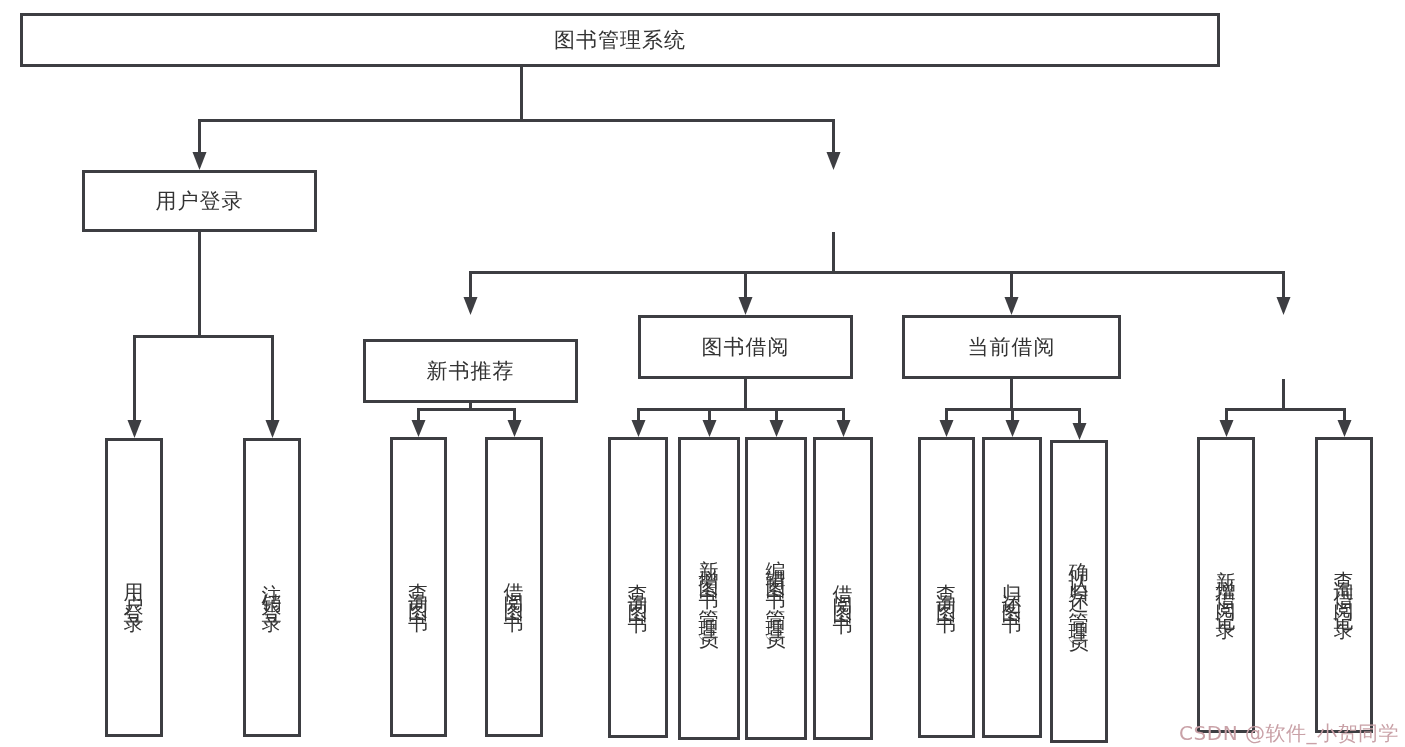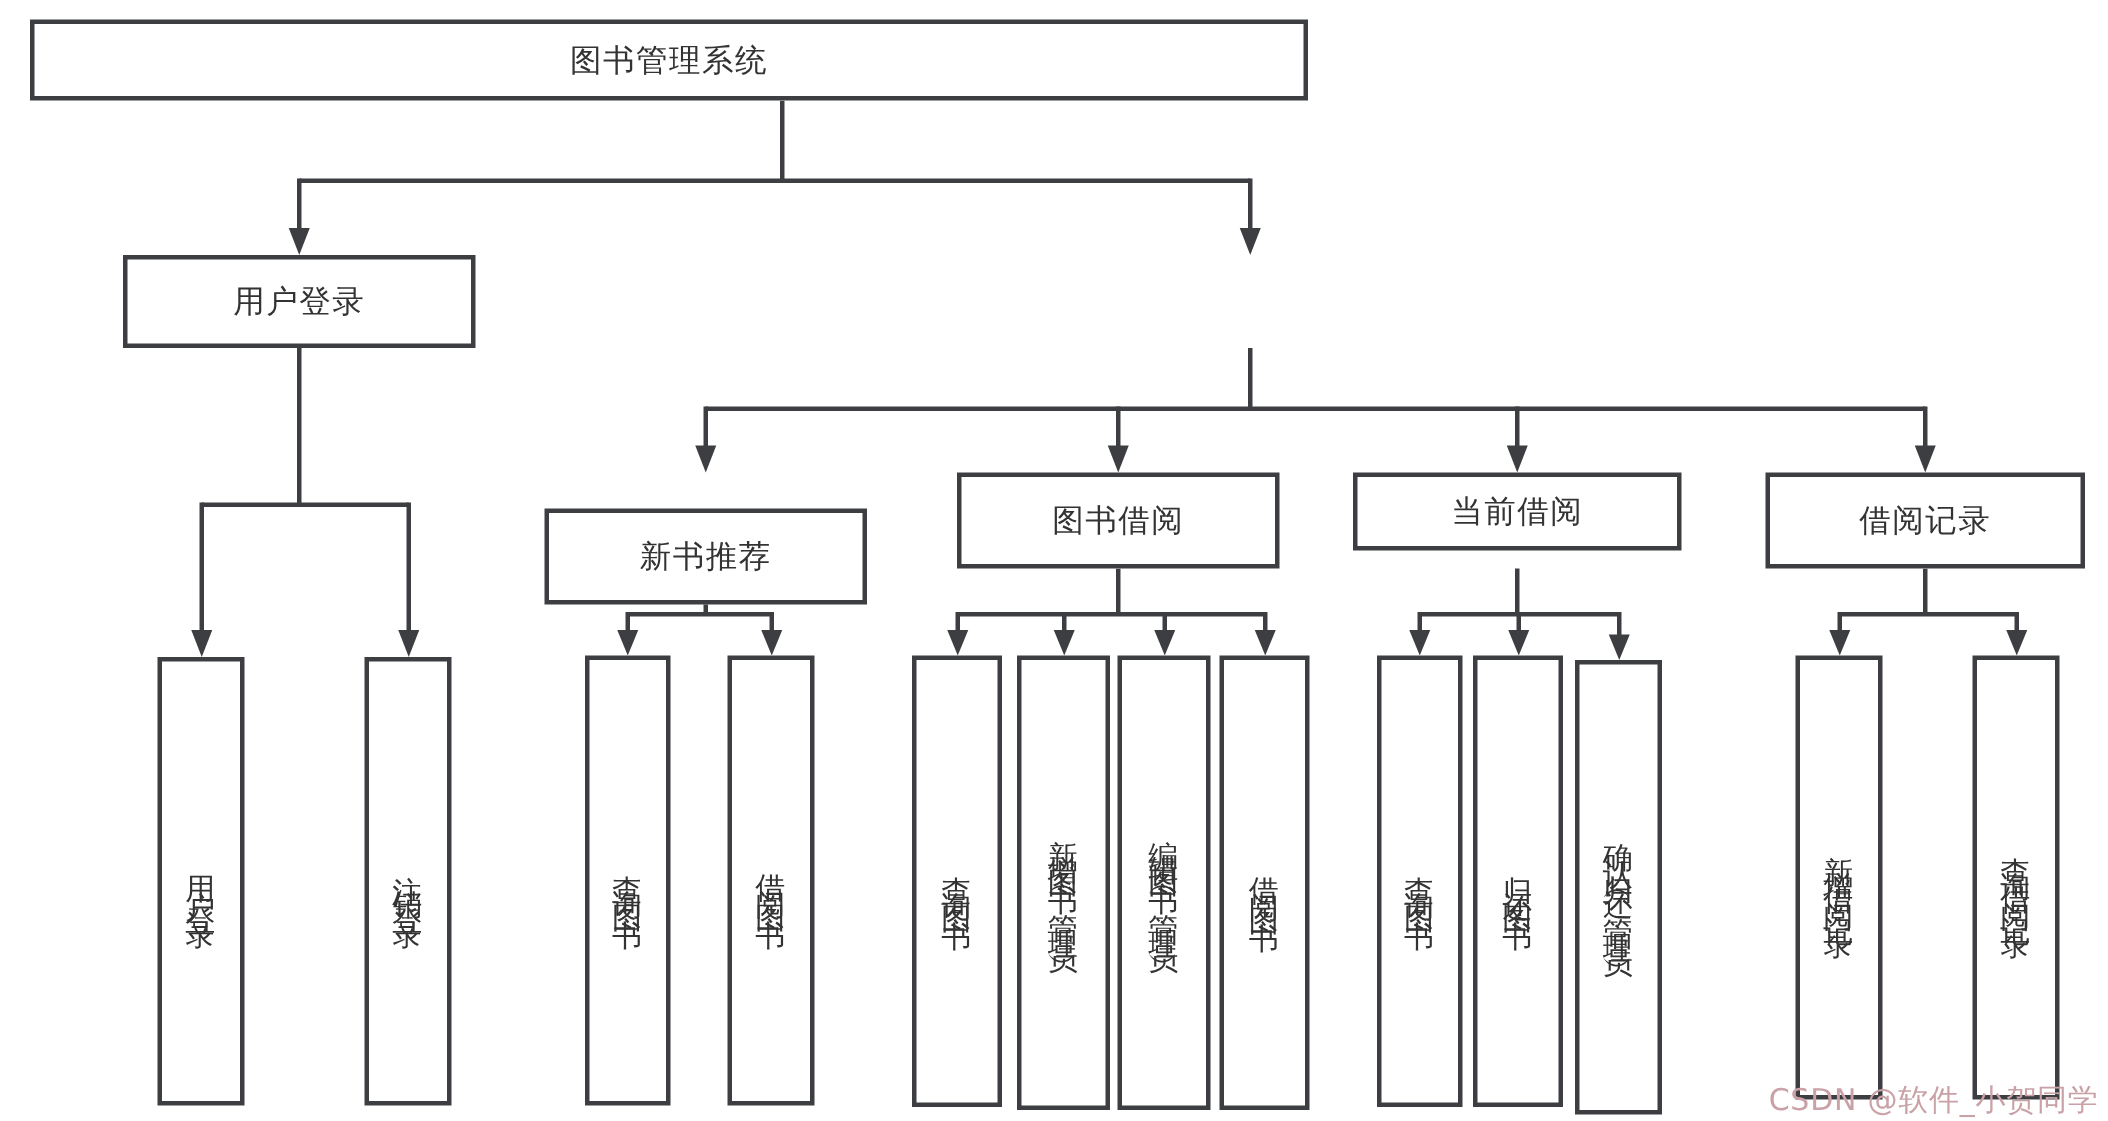--- a/index.html
+++ b/index.html
@@ -126,39 +126,36 @@
     <polygon points="1072.5,423 1086.5,423 1079.5,440"></polygon>
 
     <path d="M1283.5 379 V409.5"></path>
     <path d="M1226.5 409.5 H1344.5"></path>
     <path d="M1226.5 408 V421"></path>
     <path d="M1344.5 408 V421"></path>
     <polygon points="1219.5,420 1233.5,420 1226.5,437"></polygon>
     <polygon points="1337.5,420 1351.5,420 1344.5,437"></polygon>
   </svg>
 
-  <div class="box h" style="left:20px; top:13px; width:852px; height:54px;">
+  <div class="box h" style="left:20px; top:13px; width:1200px; height:54px;">
     <span>图书管理系统</span>
   </div>
 
   <div class="box h" style="left:82px; top:170px; width:235px; height:62px;">
     <span>用户登录</span>
   </div>
 
   <div class="box h" style="left:363px; top:315px; width:215px; height:64px;margin-top:24px;">
     <span>新书推荐</span>
   </div>
   <div class="box h" style="left:638px; top:315px; width:215px; height:64px;text-align:center;">
     <span>图书借阅</span>
   </div>
-  <div class="box h" style="left:902px; top:315px; width:219px; height:52px;">
+  <div class="box h" style="left:902px; top:315px; width:219px; height:64px;">
     <span>当前借阅</span>
-  </div>
-  <div class="box h" style="left:1177px; top:315px; width:213px; height:64px;">
-    <span>借阅记录</span>
   </div>
 
   <div class="box v" style="left:105px; top:438px; width:58px; height:299px;">
     <span>用户登录</span>
   </div>
   <div class="box v" style="left:243px; top:438px; width:58px; height:299px;">
     <span>注销登录</span>
   </div>
 
   <div class="box v" style="left:390px; top:437px; width:57px; height:300px;">

